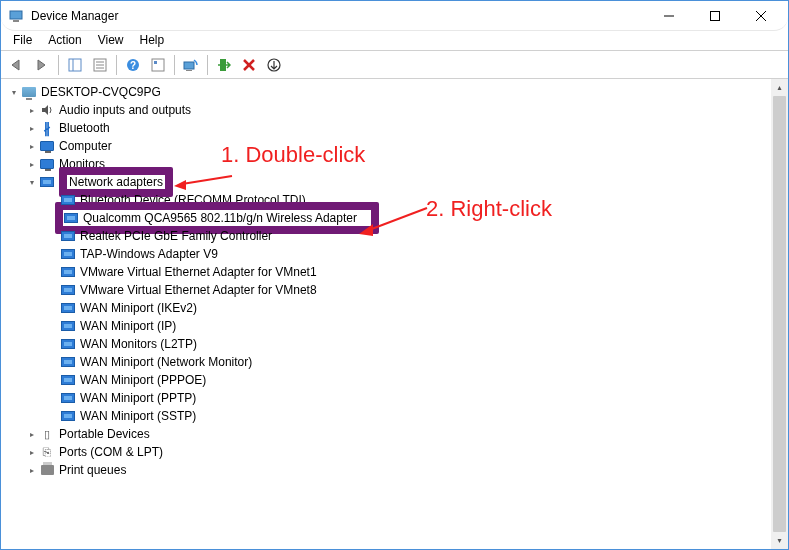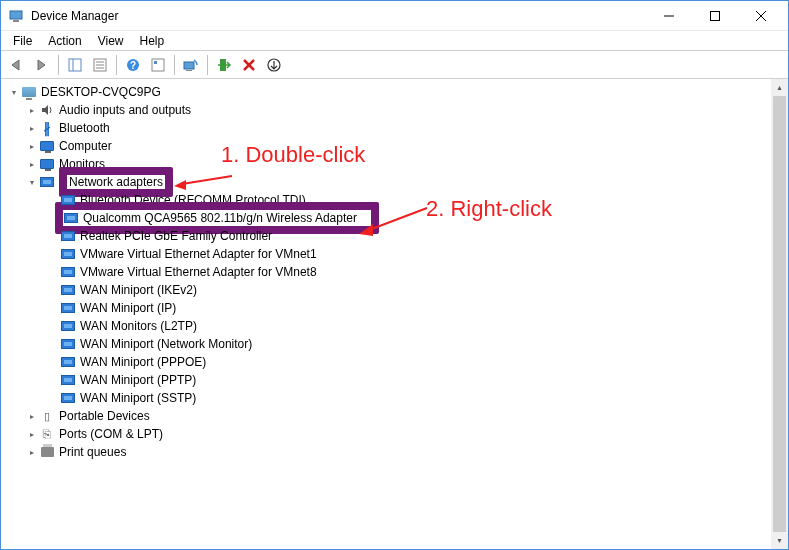--- a/index.html
+++ b/index.html
@@ -12,29 +12,30 @@
   overflow: hidden;
   border: 1px solid #4a90d9;
 }
 .titlebar {
   height: 30px;
   background: #fff;
   display: flex;
   align-items: center;
   padding: 0 4px 0 8px;
   border-bottom: 1px solid #e8e8e8;
+  border-radius: 14px;
 }
 .titlebar-icon { width: 16px; height: 16px; margin-right: 6px; display: flex; align-items: center; justify-content: center; }
 .titlebar-title { flex: 1; font-size: 12px; color: #000; }
 .window-controls { display: flex; }
 .window-btn { width: 46px; height: 30px; display: flex; align-items: center; justify-content: center; cursor: pointer; }
 .menubar {
   height: 20px;
   display: flex;
-  align-items: center;
+  align-items: flex-start;
   padding: 0 4px;
   border-bottom: 1px solid #d0d0d0;
 }
 .menu-item { padding: 2px 8px; cursor: pointer; font-size: 12px; }
 .toolbar {
   height: 28px;
   display: flex;
   align-items: center;
   padding: 2px 4px;
   border-bottom: 1px solid #d0d0d0;
@@ -270,20 +271,26 @@
     <div class="tree-row indent-2">
         <span class="node-icon">
           <span class="ic-net"></span>
         </span>
         <span>Realtek PCIe GbE Family Controller</span>
       </div>
     <div class="tree-row indent-2">
         <span class="node-icon">
           <span class="ic-net"></span>
         </span>
+        <span>TAP-Windows Adapter V9</span>
+      </div>
+    <div class="tree-row indent-2">
+        <span class="node-icon">
+          <span class="ic-net"></span>
+        </span>
         <span>VMware Virtual Ethernet Adapter for VMnet1</span>
       </div>
     <div class="tree-row indent-2">
         <span class="node-icon">
           <span class="ic-net"></span>
         </span>
         <span>VMware Virtual Ethernet Adapter for VMnet8</span>
       </div>
     <div class="tree-row indent-2">
         <span class="node-icon">

